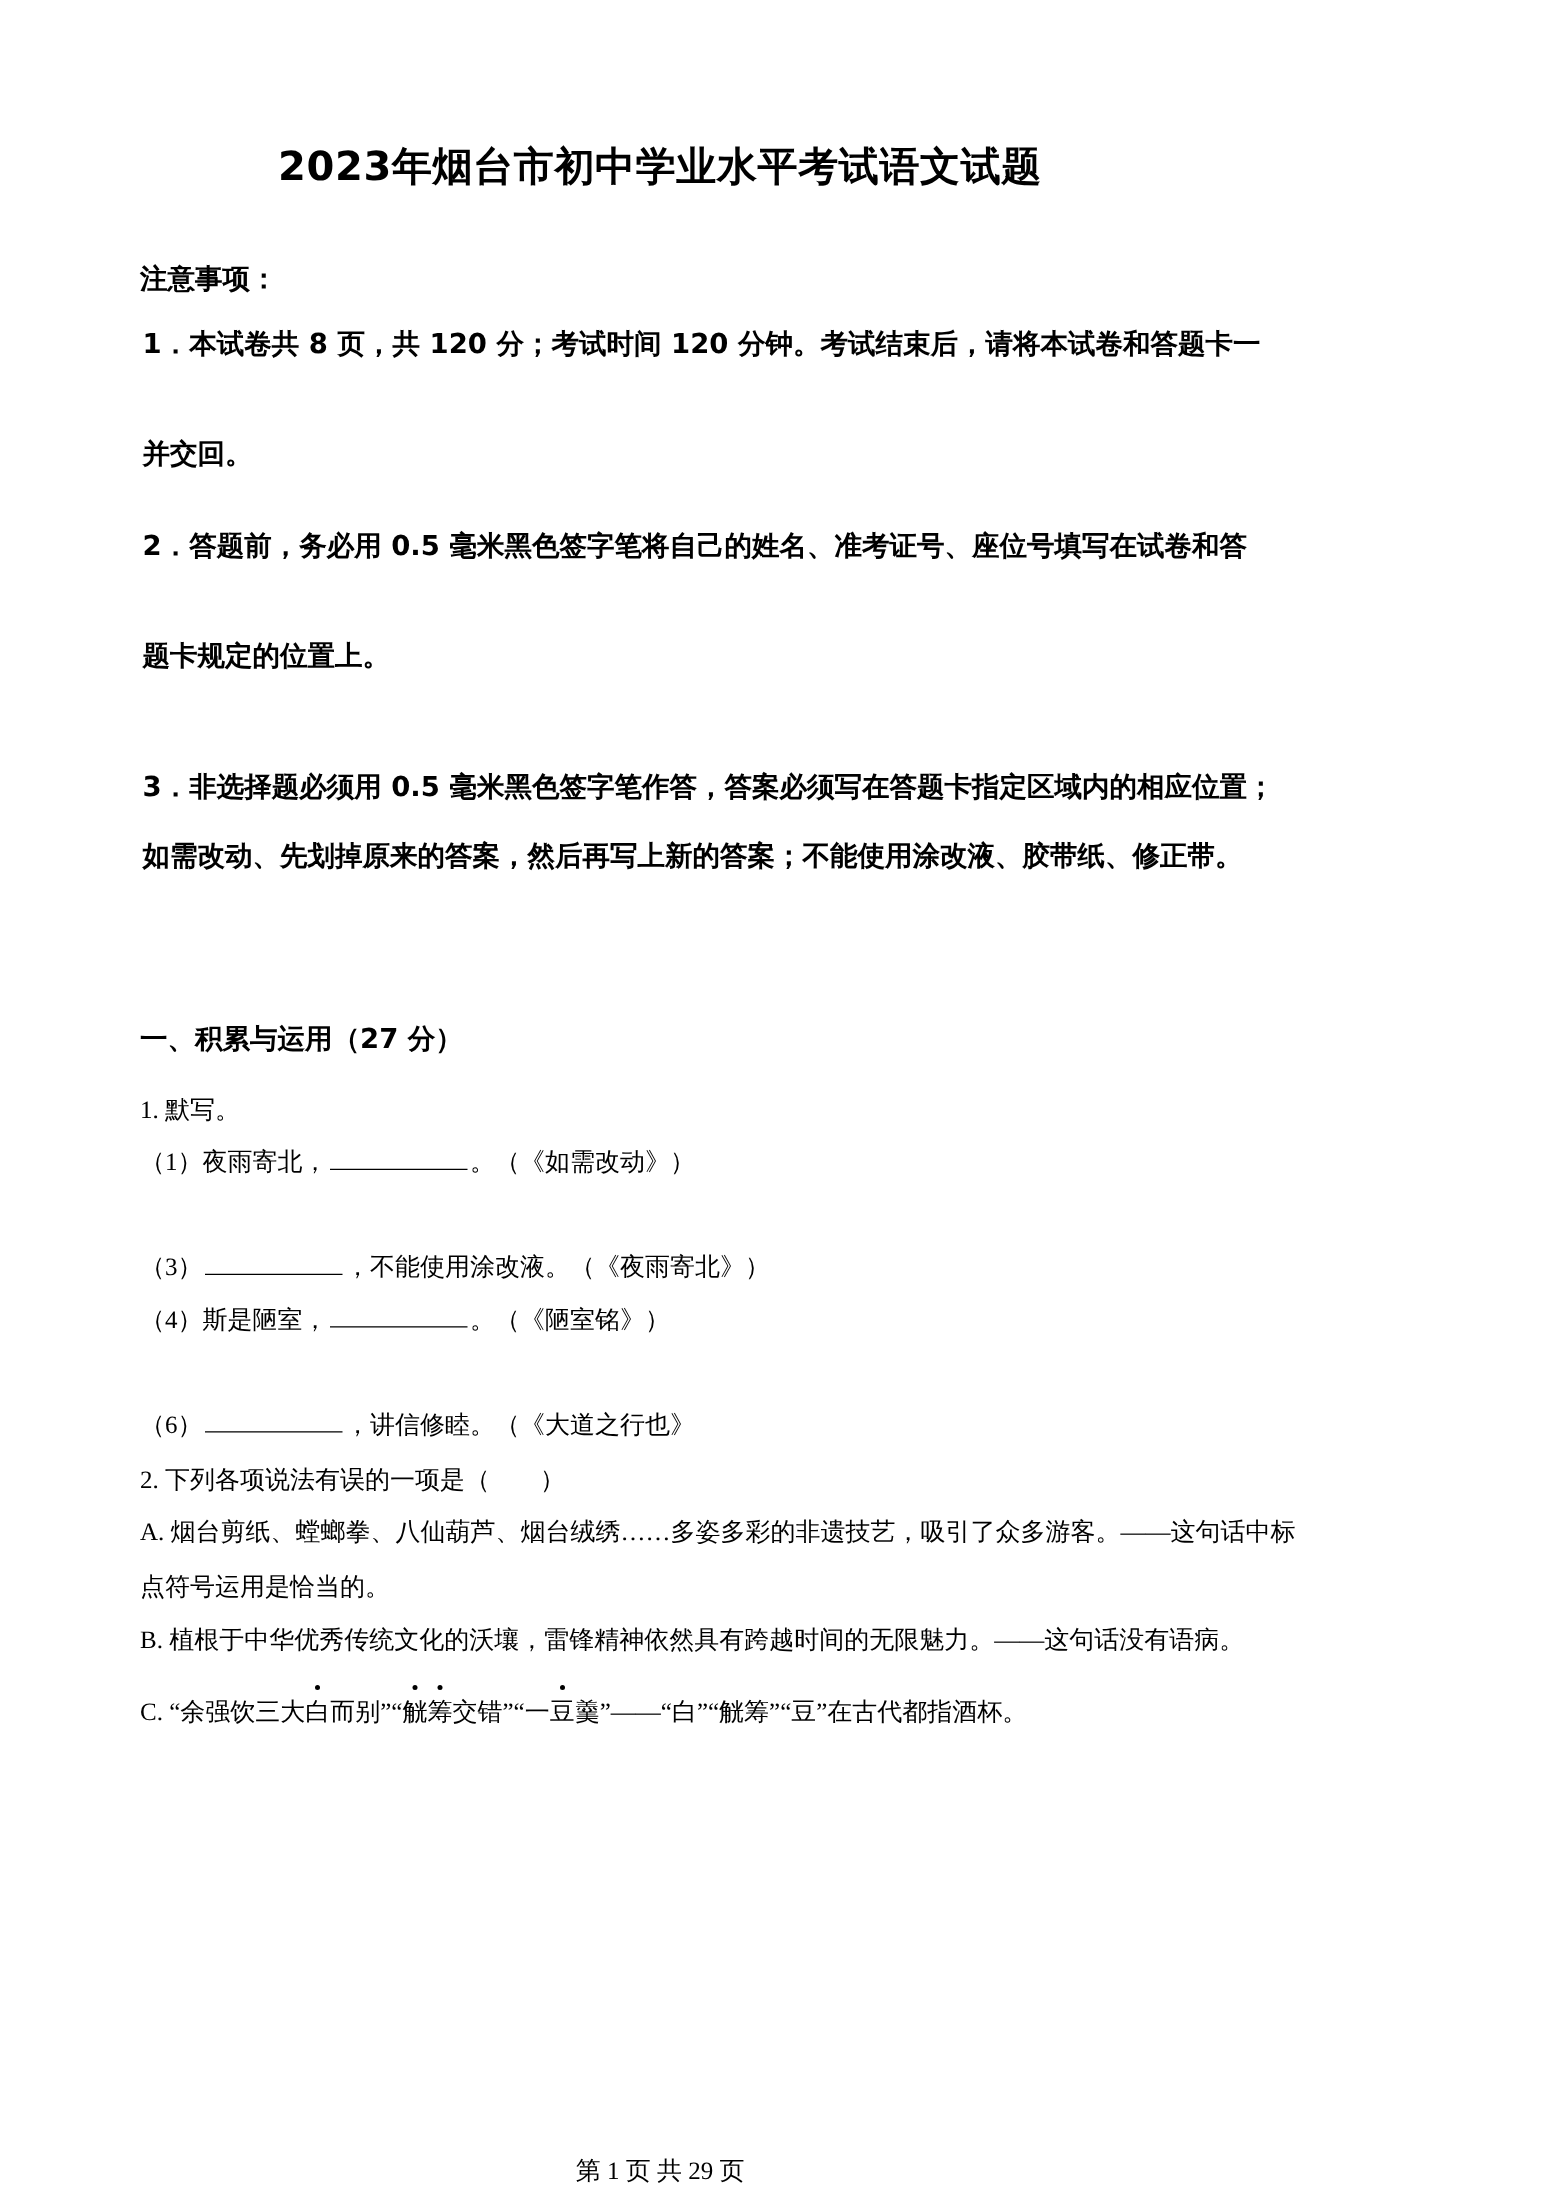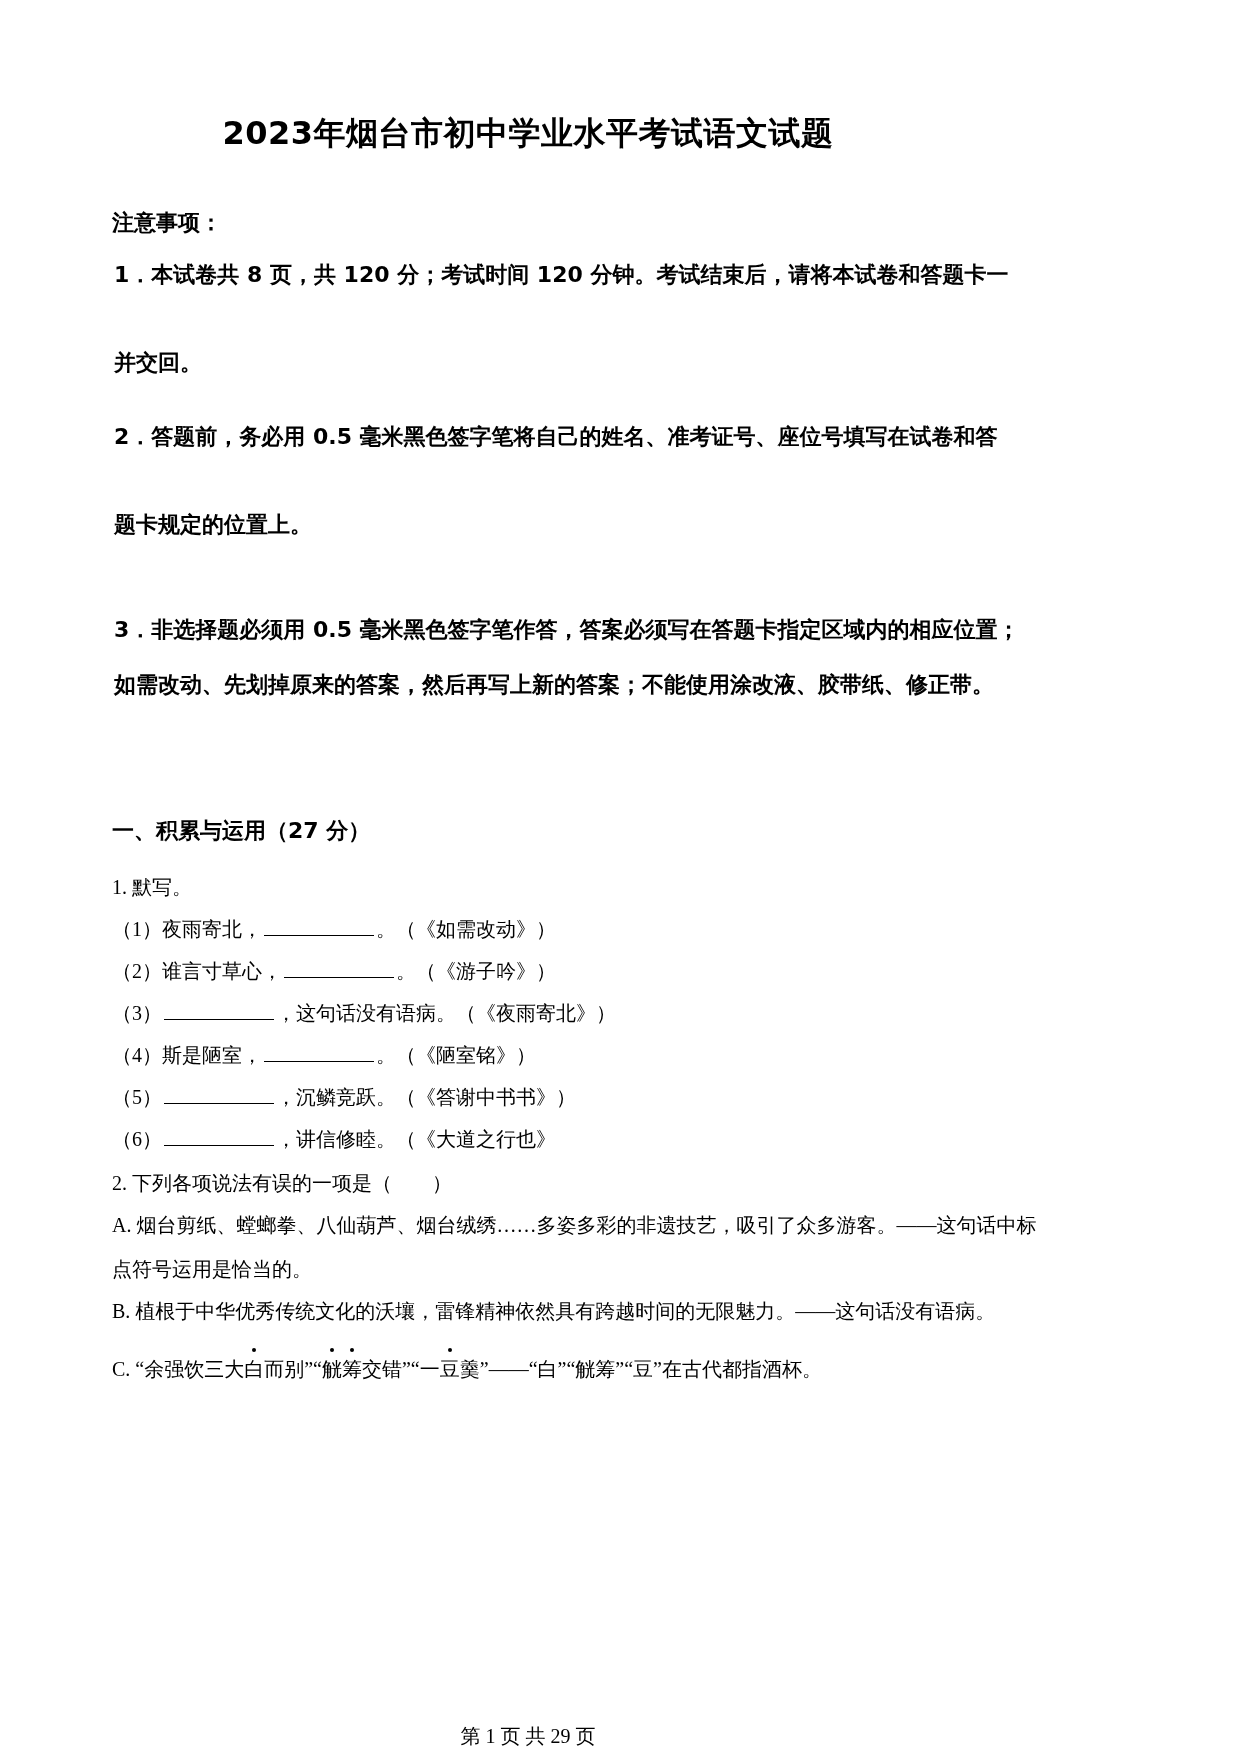--- a/index.html
+++ b/index.html
@@ -101,35 +101,29 @@
 
 
   <div class="section-head" style="top:816px;">一、积累与运用（27 分）</div>
 
   <div class="body-line" style="left:112px; top:874px;">1. 默写。</div>
 
   <div class="body-line" style="left:112px; top:916px;">
     <span>（1）</span><span>夜雨寄北，</span><span class="blank"></span><span>。（《如需改动》）</span>
   </div>
 
-  <div class="body-line" style="left:112px; top:958px;">
-    <span>（2）</span><span>谁言寸草心，</span><span class="blank"></span><span>。（《游子吟》）</span>
-  </div>
 
   <div class="body-line" style="left:112px; top:1000px;">
-    <span>（3）</span><span class="blank"></span><span>，这句话没有语病。（《夜雨寄北》）</span>
+    <span>（3）</span><span class="blank"></span><span>，不能使用涂改液。（《夜雨寄北》）</span>
   </div>
 
   <div class="body-line" style="left:112px; top:1042px;">
     <span>（4）</span><span>斯是陋室，</span><span class="blank"></span><span>。（《陋室铭》）</span>
   </div>
 
-  <div class="body-line" style="left:112px; top:1084px;">
-    <span>（5）</span><span class="blank"></span><span>，沉鳞竞跃。（《答谢中书书》）</span>
-  </div>
 
   <div class="body-line" style="left:112px; top:1126px;">
     <span>（6）</span><span class="blank"></span><span>，讲信修睦。（《大道之行也》</span>
   </div>
 
   <div class="body-line" style="left:112px; top:1170px;">2. 下列各项说法有误的一项是（　　）</div>
 
   <div class="body-line" style="left:112px; top:1212px;">A. 烟台剪纸、螳螂拳、八仙葫芦、烟台绒绣……多姿多彩的非遗技艺，吸引了众多游客。——这句话中标</div>
   <div class="body-line" style="left:112px; top:1256px;">点符号运用是恰当的。</div>
 

